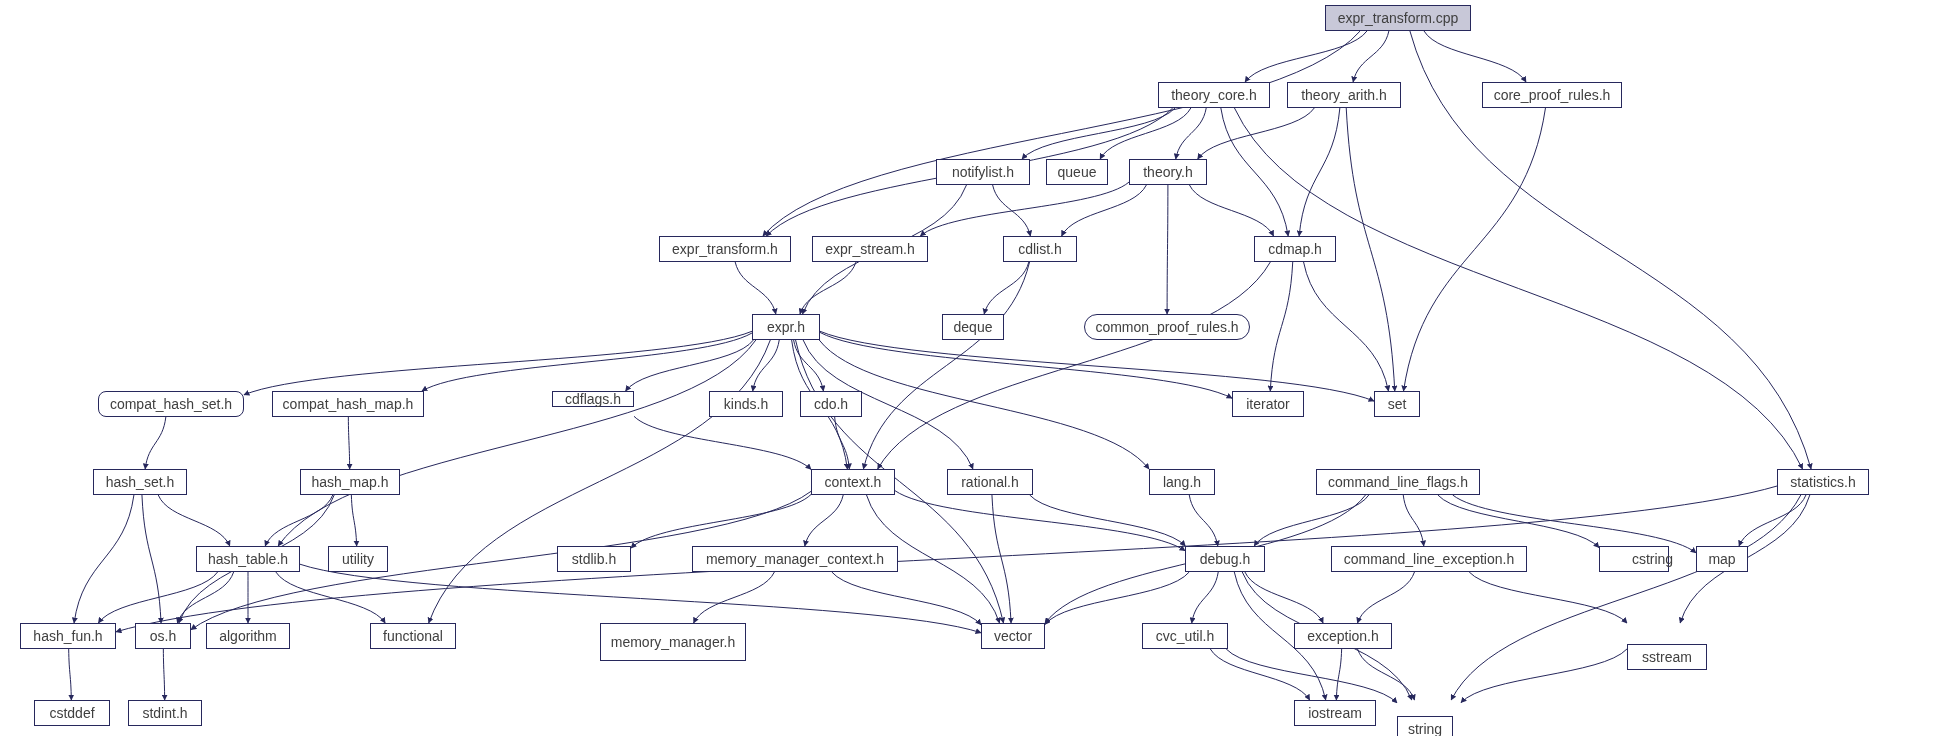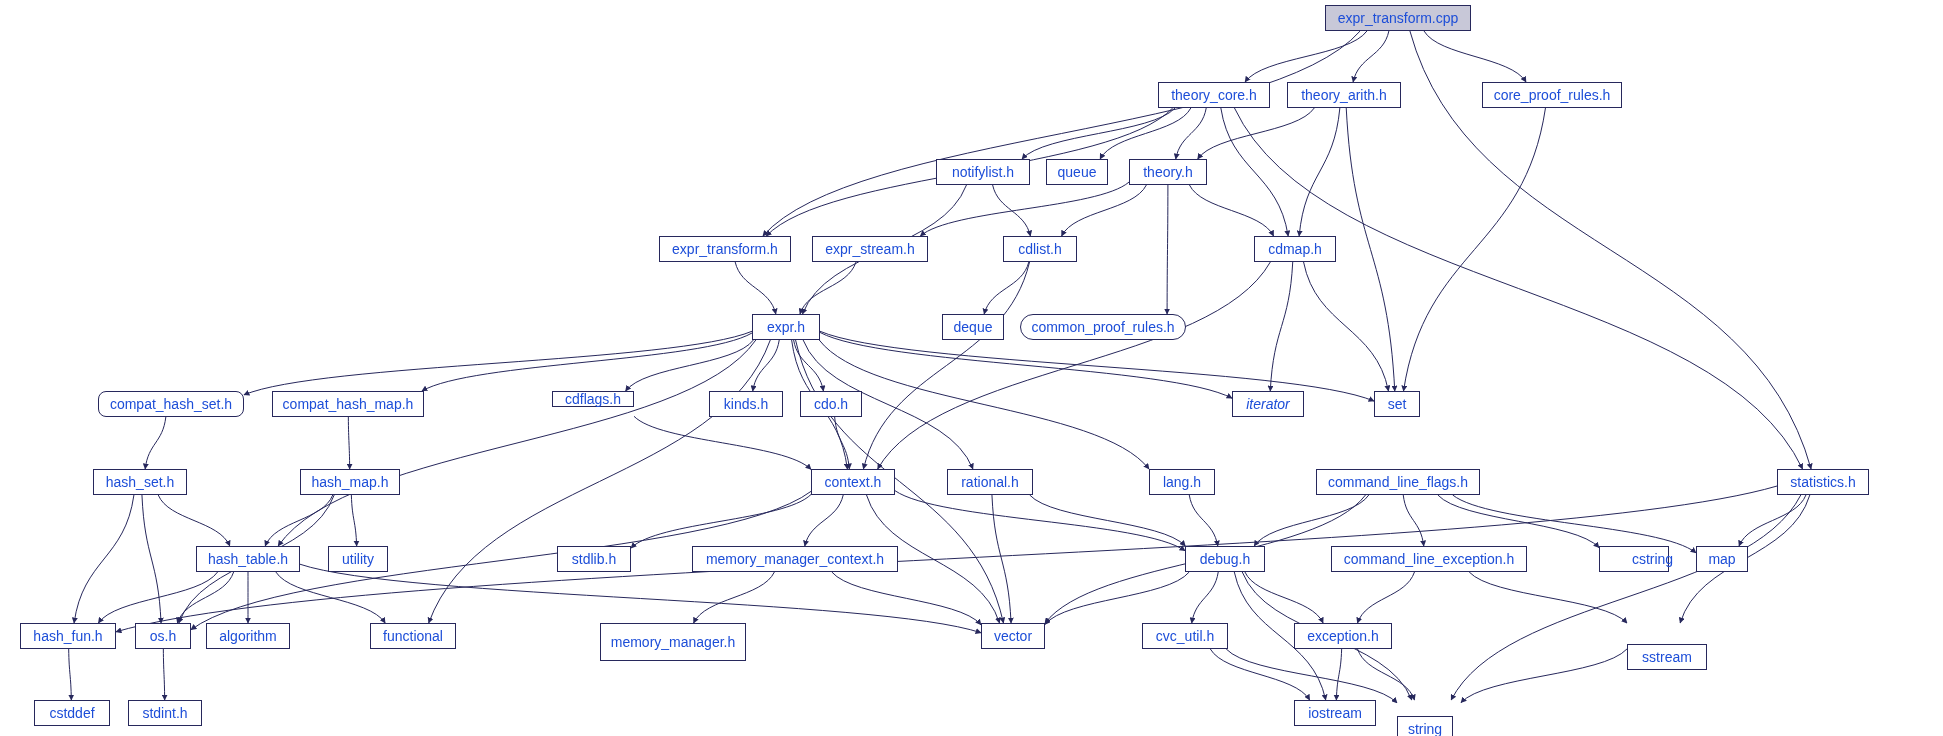--- a/index.html
+++ b/index.html
@@ -21,21 +21,21 @@
     top: 0;
     width: 1943px;
     height: 736px;
     pointer-events: none;
   }
   .node {
     position: absolute;
     box-sizing: border-box;
     border: 1px solid #27285c;
     background: #ffffff;
-    color: #1d4ed8;
+    color: #404040;
     font-size: 14px;
     line-height: 1;
     display: flex;
     align-items: center;
     justify-content: center;
     white-space: nowrap;
     z-index: 2;
   }
   .node.root {
     background: #c8c8d8;
@@ -147,27 +147,27 @@
     <div class="node" style="left: 1482px; top: 82px; width: 140px; height: 26px; border-color: rgb(39, 40, 92); background: rgb(255, 255, 255);">core_proof_rules.h</div>
     <div class="node" style="left: 936px; top: 159px; width: 94px; height: 26px; border-color: rgb(39, 40, 92); background: rgb(255, 255, 255);">notifylist.h</div>
     <div class="node" style="left: 1046px; top: 159px; width: 62px; height: 26px; border-color: rgb(39, 40, 92); background: rgb(255, 255, 255);">queue</div>
     <div class="node" style="left: 1129px; top: 159px; width: 78px; height: 26px; border-color: rgb(39, 40, 92); background: rgb(255, 255, 255);">theory.h</div>
     <div class="node" style="left: 659px; top: 236px; width: 132px; height: 26px; border-color: rgb(39, 40, 92); background: rgb(255, 255, 255); text-align: right;">expr_transform.h</div>
     <div class="node" style="left: 812px; top: 236px; width: 116px; height: 26px; border-color: rgb(39, 40, 92); background: rgb(255, 255, 255);">expr_stream.h</div>
     <div class="node" style="left: 1003px; top: 236px; width: 74px; height: 26px; border-color: rgb(39, 40, 92); background: rgb(255, 255, 255);">cdlist.h</div>
     <div class="node" style="left: 1254px; top: 236px; width: 82px; height: 26px; border-color: rgb(39, 40, 92); background: rgb(255, 255, 255);">cdmap.h</div>
     <div class="node" style="left: 752px; top: 314px; width: 68px; height: 26px; border-color: rgb(39, 40, 92); background: rgb(255, 255, 255);">expr.h</div>
     <div class="node" style="left: 942px; top: 314px; width: 62px; height: 26px; border-color: rgb(39, 40, 92); background: rgb(255, 255, 255);">deque</div>
-    <div class="node" style="left: 1020px; top: 314px; width: 166px; height: 26px; border-color: rgb(39, 40, 92); background: rgb(255, 255, 255); border-radius: 13px;">common_proof_rules.h</div>
+    <div class="node" style="left: 1084px; top: 314px; width: 166px; height: 26px; border-color: rgb(39, 40, 92); background: rgb(255, 255, 255); border-radius: 13px;">common_proof_rules.h</div>
     <div class="node" style="left: 98px; top: 391px; width: 146px; height: 26px; border-color: rgb(39, 40, 92); background: rgb(255, 255, 255); border-radius: 8px;">compat_hash_set.h</div>
     <div class="node" style="left: 272px; top: 391px; width: 152px; height: 26px; border-color: rgb(39, 40, 92); background: rgb(255, 255, 255);">compat_hash_map.h</div>
     <div class="node" style="left: 552px; top: 391px; width: 82px; height: 16px; border-color: rgb(39, 40, 92); background: rgb(255, 255, 255);">cdflags.h</div>
     <div class="node" style="left: 709px; top: 391px; width: 74px; height: 26px; border-color: rgb(39, 40, 92); background: rgb(255, 255, 255);">kinds.h</div>
     <div class="node" style="left: 800px; top: 391px; width: 62px; height: 26px; border-color: rgb(39, 40, 92); background: rgb(255, 255, 255);">cdo.h</div>
-    <div class="node" style="left: 1232px; top: 391px; width: 72px; height: 26px; border-color: rgb(39, 40, 92); background: rgb(255, 255, 255); font-style: italic;">iterator</div>
+    <div class="node" style="left: 1232px; top: 391px; width: 72px; height: 26px; border-color: rgb(39, 40, 92); background: rgb(255, 255, 255);">iterator</div>
     <div class="node" style="left: 1374px; top: 391px; width: 46px; height: 26px; border-color: rgb(39, 40, 92); background: rgb(255, 255, 255);">set</div>
     <div class="node" style="left: 93px; top: 469px; width: 94px; height: 26px; border-color: rgb(39, 40, 92); background: rgb(255, 255, 255);">hash_set.h</div>
     <div class="node" style="left: 300px; top: 469px; width: 100px; height: 26px; border-color: rgb(39, 40, 92); background: rgb(255, 255, 255);">hash_map.h</div>
     <div class="node" style="left: 811px; top: 469px; width: 84px; height: 26px; border-color: rgb(39, 40, 92); background: rgb(255, 255, 255);">context.h</div>
     <div class="node" style="left: 947px; top: 469px; width: 86px; height: 26px; border-color: rgb(39, 40, 92); background: rgb(255, 255, 255);">rational.h</div>
     <div class="node" style="left: 1149px; top: 469px; width: 66px; height: 26px; border-color: rgb(39, 40, 92); background: rgb(255, 255, 255);">lang.h</div>
     <div class="node" style="left: 1316px; top: 469px; width: 164px; height: 26px; border-color: rgb(39, 40, 92); background: rgb(255, 255, 255);">command_line_flags.h</div>
     <div class="node" style="left: 1777px; top: 469px; width: 92px; height: 26px; border-color: rgb(39, 40, 92); background: rgb(255, 255, 255);">statistics.h</div>
     <div class="node" style="left: 196px; top: 546px; width: 104px; height: 26px; border-color: rgb(39, 40, 92); background: rgb(255, 255, 255);">hash_table.h</div>
     <div class="node" style="left: 328px; top: 546px; width: 60px; height: 26px; border-color: rgb(39, 40, 92); background: rgb(255, 255, 255);">utility</div>

